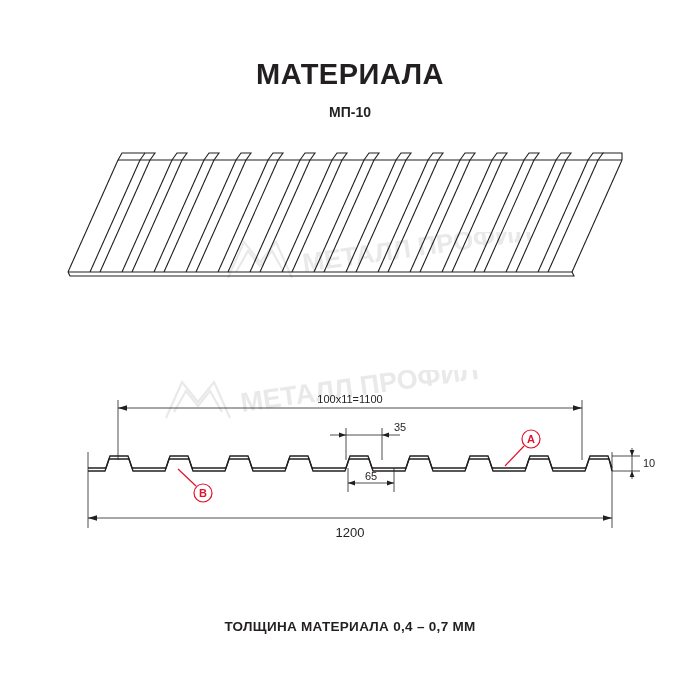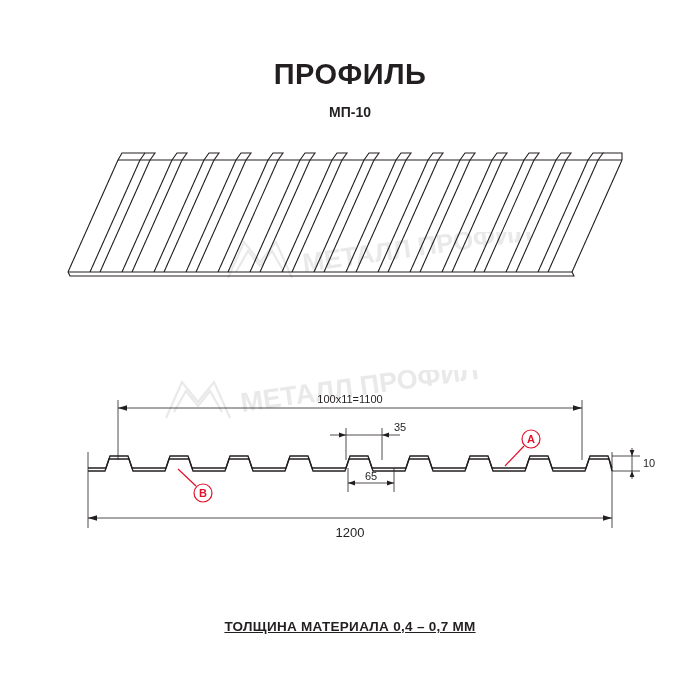--- a/index.html
+++ b/index.html
@@ -44,21 +44,20 @@
   .footnote {
     position: absolute;
     top: 619px;
     left: 0;
     width: 700px;
     text-align: center;
     font-size: 13.5px;
     font-weight: bold;
     letter-spacing: 0.3px;
     color: #231f20;
-    text-decoration: underline;
   }
   .drawing {
     position: absolute;
     top: 0;
     left: 0;
   }
   .wm {
     position: absolute;
     pointer-events: none;
   }
@@ -80,21 +79,21 @@
     font-size: 11px;
     font-weight: bold;
     fill: #e1132b;
   }
 </style>
 </head>
 <body>
 
 <div class="page">
 
-  <div class="title">ПРОФИЛЬ</div>
+  <div class="title">МАТЕРИАЛА</div>
   <div class="subtitle">МП-10</div>
 
   <div class="wm wm-1">
     <svg width="310" height="58" viewBox="0 0 310 58">
       <g fill="none" stroke="#e9e9e9" stroke-width="2.2">
         <path d="M6 46 L22 10 L38 30 L54 10 L70 46"></path>
         <path d="M14 40 L26 19 L38 34 L50 19 L62 40"></path>
       </g>
       <text x="82" y="40" font-family="Liberation Sans, sans-serif" font-size="26" font-weight="bold" fill="#e9e9e9" transform="rotate(-8 82 40)">МЕТАЛЛ ПРОФИЛЬ</text>
     </svg>

